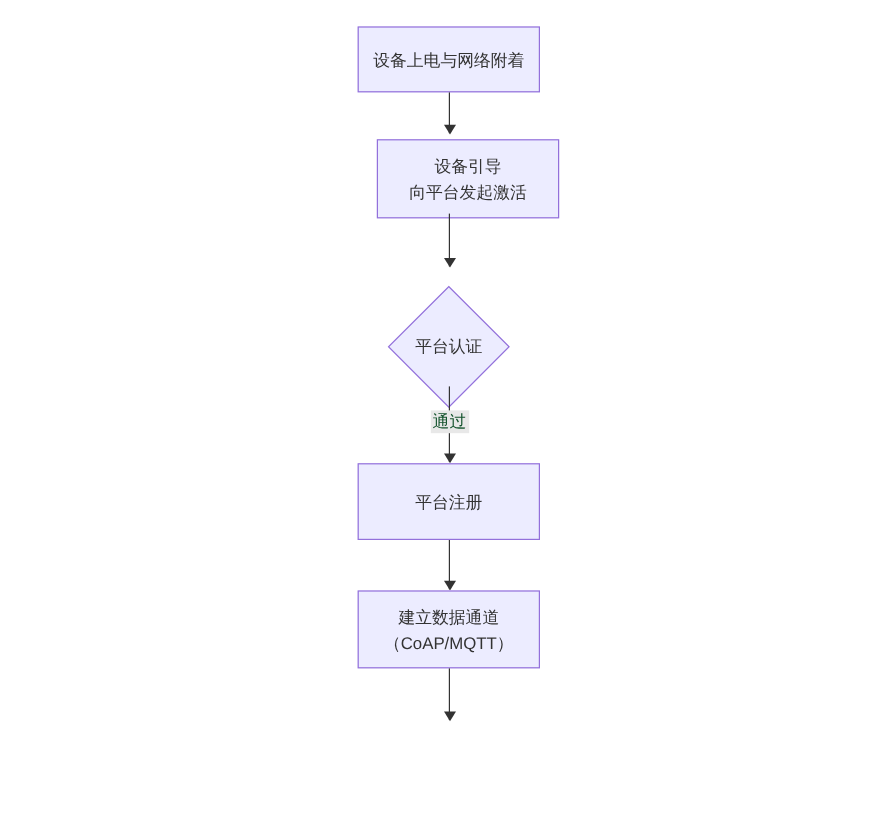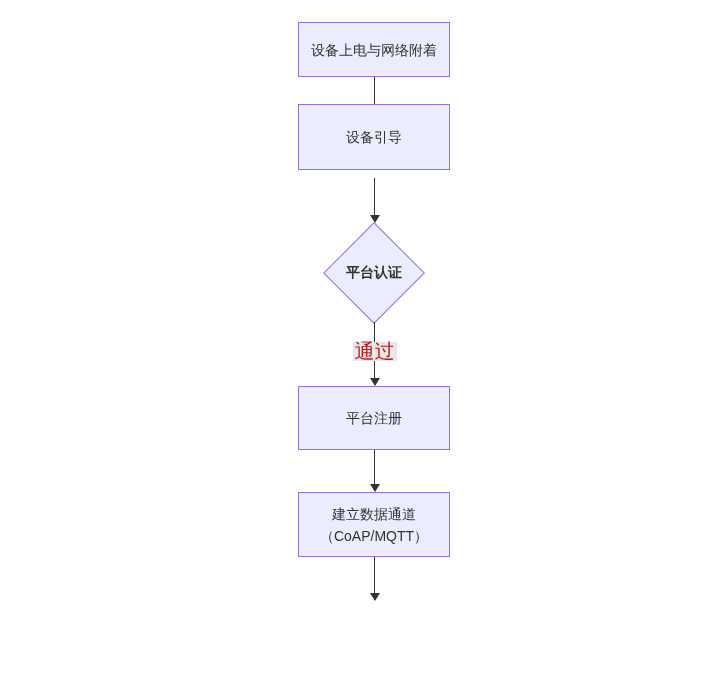--- a/index.html
+++ b/index.html
@@ -57,22 +57,22 @@
     border-left: 5px solid transparent;
     border-right: 5px solid transparent;
     border-top: 8px solid #333333;
     display: block;
   }
   .edge-label {
     position: absolute;
     left: 50%;
     transform: translateX(-50%);
     background: #e8e8e8;
-    color: #b91c1c;
-    font-size: 20px;
+    color: #14532d;
+    font-size: 14px;
     line-height: 19px;
     padding: 0 2px;
     white-space: nowrap;
   }
   
   .diamond-wrap {
     position: absolute;
     left: 323px;
     width: 102px;
     height: 100px;
@@ -107,30 +107,31 @@
 
   <div class="node" style="top:22px; height:55px;">
     <span>设备上电与网络附着</span>
   </div>
 
   <div class="edge" style="top:77px; height:35px;">
     <i class="line"></i>
     <i class="head"></i>
   </div>
 
-  <div class="node" style="top:104px; height:66px;">
+  <div class="node" style="top:116px; height:66px;margin-left:16px;">
     <span>设备引导</span>
+    <span>向平台发起激活</span>
   </div>
 
   <div class="edge" style="top:178px; height:45px;">
     <i class="line"></i>
     <i class="head"></i>
   </div>
 
-  <div class="diamond-wrap" style="top:223px;font-weight:bold;">
+  <div class="diamond-wrap" style="top:239px;">
     <div class="diamond-shape"></div>
     <span class="diamond-label">平台认证</span>
   </div>
 
   <div class="edge" style="top:322px; height:64px;">
     <i class="line"></i>
     <i class="head"></i>
     <span class="edge-label" style="top:20px;">通过</span>
   </div>
 

